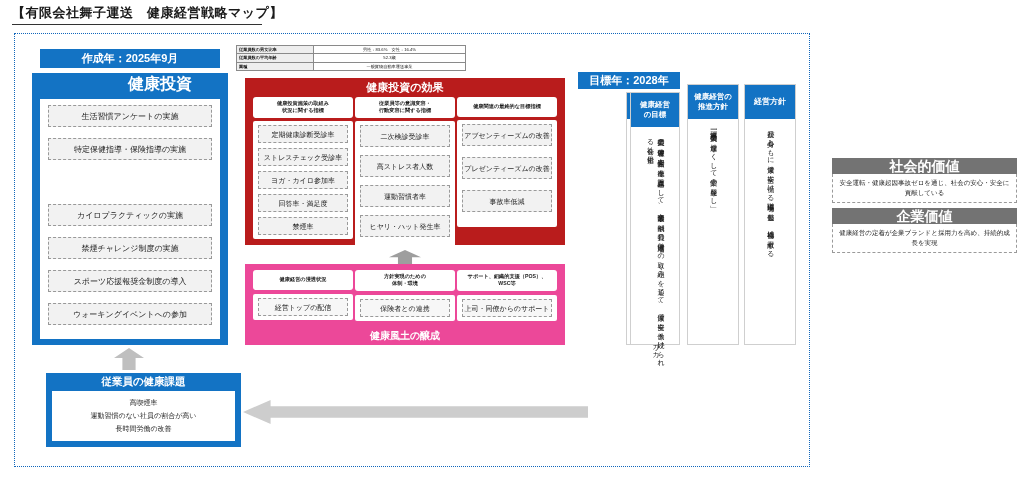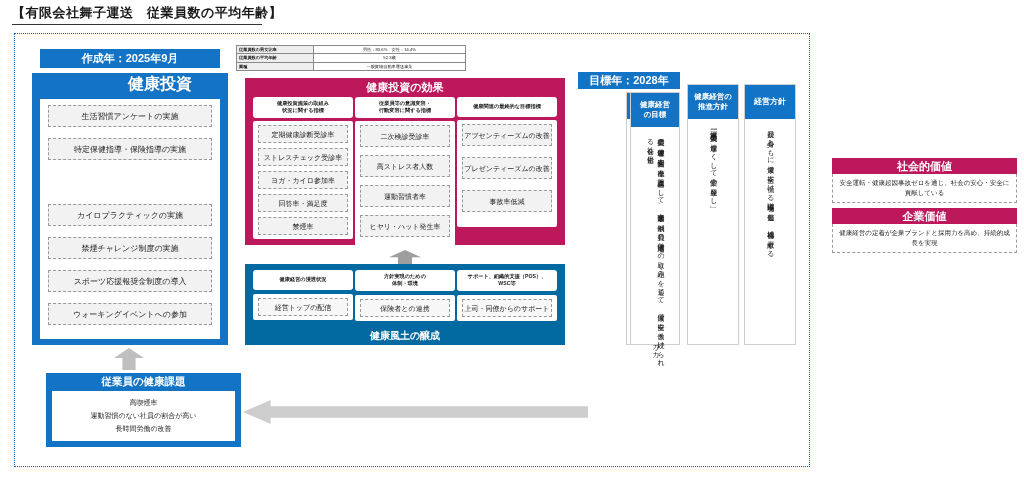--- a/index.html
+++ b/index.html
@@ -22,35 +22,35 @@
   .made-year{position:absolute;left:40px;top:49px;width:180px;height:19px;line-height:19px;background:#1373c4;color:#fff;
              text-align:center;font-size:11px;font-weight:bold;}
 
   
   .facts{position:absolute;left:236px;top:45px;width:230px;border-collapse:collapse;background:#fff;}
   .facts td{border:1px solid #8a8a8a;font-size:4.2px;padding:1px 2px;line-height:1.3;}
   .facts td.k{width:72px;background:#eeeeee;font-weight:bold;}
   .facts td.v{text-align:center;}
 
   
-  .eff-panel{position:absolute;left:245px;top:78px;width:320px;height:167px;background:#be185d;}
+  .eff-panel{position:absolute;left:245px;top:78px;width:320px;height:167px;background:#b91c1c;}
   .eff-title{position:absolute;left:0;top:2px;width:320px;text-align:center;color:#fff;font-size:11px;font-weight:bold;}
   .eff-col{position:absolute;top:19px;width:100px;}
   .eff-col.c1{left:8px;} .eff-col.c2{left:110px;} .eff-col.c3{left:212px;}
   .eff-col-head{width:100px;min-height:20px;background:#fff;border-radius:3px;display:flex;align-items:center;
                 justify-content:center;text-align:center;font-size:5.2px;font-weight:bold;line-height:1.4;padding:3px 2px;box-sizing:border-box;}
   .eff-col-body{margin-top:3px;width:100px;background:#fff;border-radius:2px;padding:4px 5px;box-sizing:border-box;}
   .eff-item{height:18px;line-height:18px;text-align:center;font-size:7px;background:#f2f2f2;border:1px dashed #9a9a9a;
             margin-bottom:5px;box-sizing:border-box;}
   .eff-item.last{margin-bottom:0;}
   .eff-col.c2 .eff-item{height:22px;line-height:22px;margin-bottom:8px;}
   .eff-col.c3 .eff-item{height:22px;line-height:22px;margin-bottom:11px;}
 
   
-  .cul-panel{position:absolute;left:245px;top:264px;width:320px;height:81px;background:#0369a1;}
+  .cul-panel{position:absolute;left:245px;top:264px;width:320px;height:81px;background:#ec4899;}
   .cul-col{position:absolute;top:6px;width:100px;}
   .cul-col.c1{left:8px;} .cul-col.c2{left:110px;} .cul-col.c3{left:212px;}
   .cul-head{width:100px;min-height:20px;background:#fff;border-radius:3px;display:flex;align-items:center;justify-content:center;
             text-align:center;font-size:5.2px;font-weight:bold;line-height:1.4;padding:3px 2px;box-sizing:border-box;}
   .cul-body{margin-top:4px;width:100px;background:#fff;border-radius:2px;padding:4px 5px;box-sizing:border-box;}
   .cul-item{height:18px;line-height:18px;text-align:center;font-size:7px;background:#f7f7f7;border:1px dashed #9a9a9a;box-sizing:border-box;}
   .cul-title{position:absolute;left:0;bottom:2px;width:320px;text-align:center;color:#fff;font-size:10px;font-weight:bold;}
 
   
   .up-arrow{position:absolute;left:389px;top:250px;width:32px;height:16px;background:#9e9e9e;
@@ -80,31 +80,31 @@
   .issue-panel{position:absolute;left:46px;top:373px;width:195px;height:74px;background:#1373c4;}
   .issue-title{position:absolute;left:0;top:2px;width:195px;text-align:center;color:#fff;font-size:10.5px;font-weight:bold;}
   .issue-body{position:absolute;left:6px;top:18px;width:183px;height:50px;background:#fff;display:flex;flex-direction:column;
               align-items:center;justify-content:center;gap:3px;}
   .issue-line{font-size:7px;}
   .left-arrow{position:absolute;left:243px;top:400px;width:345px;height:24px;background:#cdcdcd;
               clip-path:polygon(0 50%,8% 0,8% 26%,100% 26%,100% 74%,8% 74%,8% 100%);}
 
   
   .val-box{position:absolute;width:185px;}
-  .val-head{height:16px;line-height:16px;background:#be185d;color:#fff;text-align:center;font-size:11px;font-weight:bold;}
+  .val-head{height:16px;line-height:16px;background:#737373;color:#fff;text-align:center;font-size:14px;font-weight:bold;}
   .val-body{background:#fff;border:1px dashed #9a9a9a;border-top:none;padding:4px 6px;text-align:center;font-size:6.5px;line-height:1.5;box-sizing:border-box;}
   #social-value{left:832px;top:158px;}
   #corp-value{left:832px;top:208px;}
 </style>
 </head>
 <body>
 
 <div class="page">
 
-  <div class="doc-title">【有限会社舞子運送　従業員数の平均年齢】</div>
+  <div class="doc-title">【有限会社舞子運送　健康経営戦略マップ】</div>
   <div class="title-rule"></div>
 
   <div class="frame"></div>
 
   <div class="made-year">作成年：2025年9月</div>
 
   <table class="facts">
     <tbody>
         <tr>
       <td class="k">従業員数の男女比率</td>

